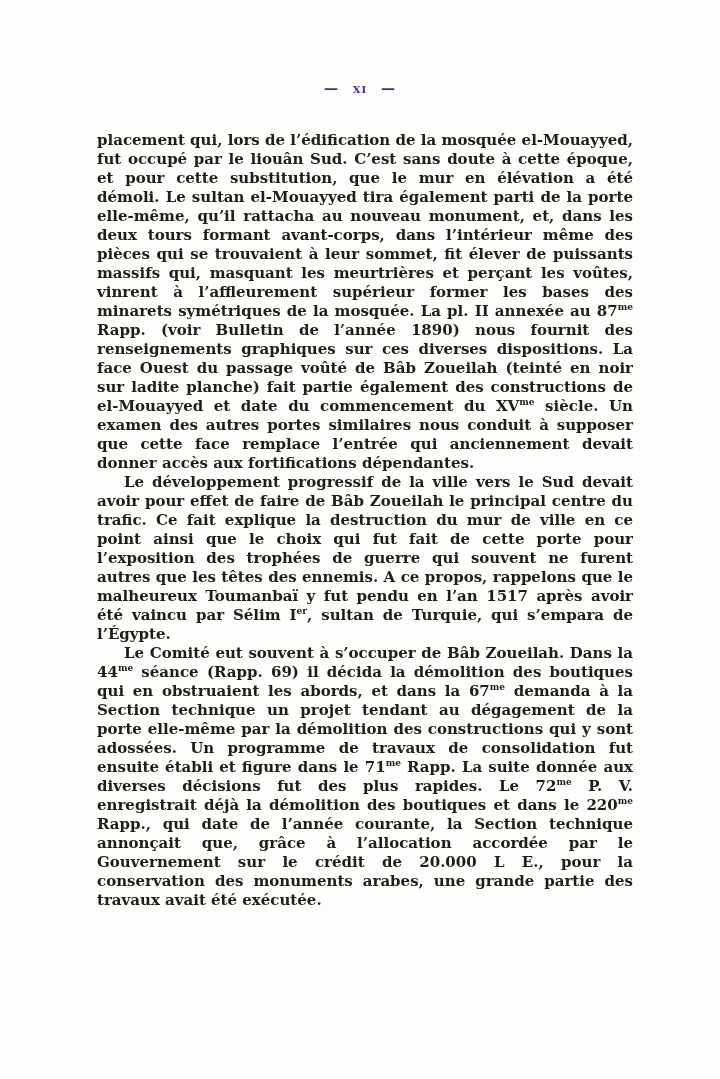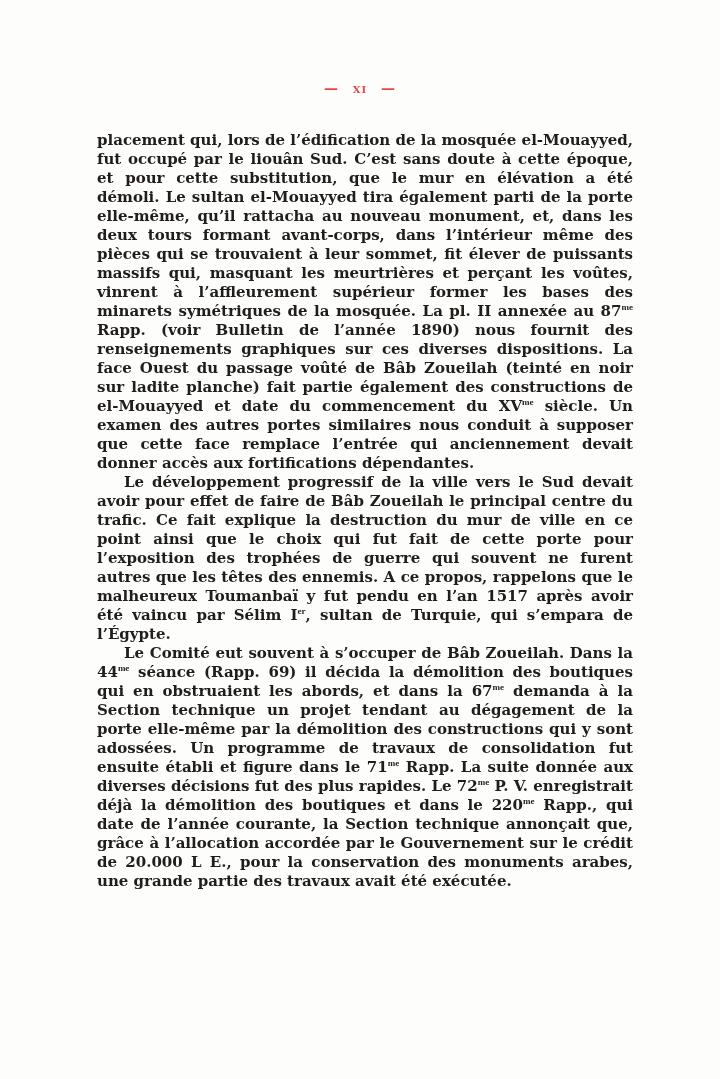--- a/index.html
+++ b/index.html
@@ -20,21 +20,21 @@
     position: absolute;
     top: 80px;
     left: 0;
     width: 720px;
     text-align: center;
     font-size: 14px;
     font-weight: bold;
     font-variant: small-caps;
     letter-spacing: 1px;
     word-spacing: 8px;
-    color: #ef4444;
+    color: #4c1d95;
   }
   .page-body {
     position: absolute;
     left: 97px;
     top: 131px;
     width: 536px;
     font-size: 15px;
     line-height: 19px;
     font-weight: bold;
     text-align: justify;
@@ -48,21 +48,20 @@
   p.para.indent {
     text-indent: 27px;
   }
   .it {
   }
   sup {
     font-size: 9px;
     line-height: 0;
     vertical-align: super;
     letter-spacing: 0;
-    font-family: Liberation Serif, serif;
   }
 </style>
 </head>
 <body>
 
 <div class="page" style="background: rgb(253, 253, 251); color: rgb(33, 30, 26);">
   <div class="running-head">— xi —</div>
   <div class="page-body">
       <p class="para"><span>placement qui, lors de l’édification de la mosquée el-Mouayyed, fut occupé par le liouân Sud. C’est sans doute à cette époque, et pour cette substitution, que le mur en élévation a été démoli. Le sultan el-Mouayyed tira également parti de la porte elle-même, qu’il rattacha au nouveau monument, et, dans les deux tours formant avant-corps, dans l’intérieur même des pièces qui se trouvaient à leur sommet, fit élever de puissants massifs qui, masquant les meurtrières et perçant les voûtes, vinrent à l’affleurement supérieur former les bases des minarets symétriques de la mosquée. La pl. II annexée au 87</span><sup>me</sup><span> Rapp. (</span><span class="it">voir Bulletin de l’année 1890</span><span>) nous fournit des renseignements graphiques sur ces diverses dispositions. La face Ouest du passage voûté de Bâb Zoueilah (teinté en noir sur ladite planche) fait partie également des constructions de el-Mouayyed et date du commencement du XV</span><sup>me</sup><span> siècle. Un examen des autres portes similaires nous conduit à supposer que cette face remplace l’entrée qui anciennement devait donner accès aux fortifications dépendantes.</span></p>
       <p class="para indent"><span>Le développement progressif de la ville vers le Sud devait avoir pour effet de faire de Bâb Zoueilah le principal centre du trafic. Ce fait explique la destruction du mur de ville en ce point ainsi que le choix qui fut fait de cette porte pour l’exposition des trophées de guerre qui souvent ne furent autres que les têtes des ennemis. A ce propos, rappelons que le malheureux Toumanbaï y fut pendu en l’an 1517 après avoir été vaincu par Sélim I</span><sup>er</sup><span>, sultan de Turquie, qui s’empara de l’Égypte.</span></p>

